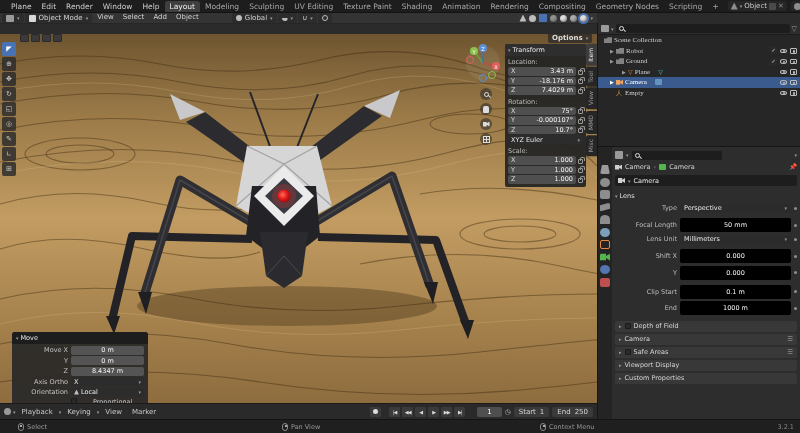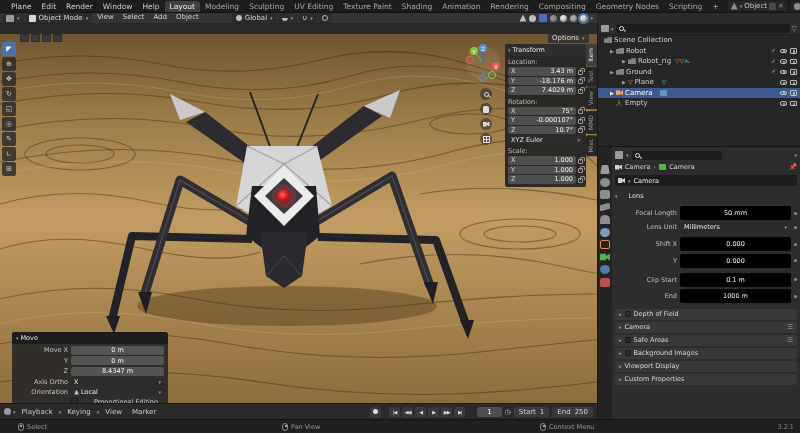--- a/index.html
+++ b/index.html
@@ -26,21 +26,21 @@
 
   
   #vheader { left:0; top:23px; width:597px; height:11px; background:#343434; display:flex; gap:1px; border-bottom:1px solid #262626; font-size:7px; color:#d4d4d4; z-index:5; }
   .vh-btn { padding:0 4px; white-space:nowrap; }
   .drop { background:#2c2c2c; border-radius:2px; padding:1px 4px; display:flex; gap:3px; align-items:center; }
   .caret { font-size:5px; color:#9a9a9a; }
   .shade-ball { width:7px; height:7px; border-radius:50%; background:radial-gradient(circle at 35% 30%, #ddd 0 30%, #777 90%); }
   .shade-ball.sel { box-shadow:0 0 0 2px #4772b3; }
   #tool-subrow { left:20px; top:34px; display:flex; gap:2px; z-index:5; }
   .sub-ic { width:9px; height:8px; background:#3a3a3a; border-radius:1px; border:1px solid #2a2a2a; }
-  #options-btn { left:548px; top:33px; z-index:5; background:rgba(40,40,40,.75); border-radius:2px; padding:1px 4px; font-size:7px; color:#ddd; display:flex; gap:3px; align-items:center;}
+  #options-btn { left:548px; top:33px; z-index:5; background:rgba(40,40,40,.75); border-radius:2px; padding:1px 4px; font-size:7px; color:#ddd; display:flex; gap:3px; align-items:center;font-weight:bold;}
 
   
   #viewport { left:0; top:34px; width:597px; height:369px; background:#7c6036; overflow:hidden; }
   
   #toolbar { left:2px; top:42px; width:14px; display:flex; flex-direction:column; gap:1px; z-index:6; }
   .tb-btn { width:14px; height:14px; background:rgba(45,45,45,.85); border-radius:2px; display:flex; align-items:center; justify-content:center; font-size:7px; color:#cfcfcf; }
   .tb-btn.active { background:#4772b3; color:#fff; }
   
   #gizmo { left:462px; top:42px; width:42px; height:42px; z-index:6; }
   .nav-col { left:480px; top:88px; display:flex; flex-direction:column; gap:3px; z-index:6; }
@@ -61,33 +61,33 @@
   .trow .fld .val { margin-left:auto; }
   .lock { width:5px; height:5px; border:1px solid #9a9a9a; border-radius:1px; position:relative; margin-top:2px; }
   .lock::before { content:""; position:absolute; top:-3px; left:0.5px; width:3px; height:3px; border:1px solid #9a9a9a; border-bottom:none; border-radius:2px 2px 0 0; }
   .euler { margin:1px 3px; background:#2c2c2c; border-radius:2px; height:9px; display:flex; align-items:center; padding:0 3px; color:#e5e5e5; }
   .euler .caret { margin-left:auto; }
   #ntabs { left:586px; top:44px; width:11px; display:flex; flex-direction:column; gap:1px; z-index:6; }
   .ntab { writing-mode:vertical-rl; transform:rotate(180deg); background:#262626; color:#9a9a9a; font-size:6px; padding:4px 1px; border-radius:0 2px 2px 0; text-align:center; }
   .ntab.active { background:#3d3d3d; color:#f0f0f0; }
 
   
-  #mpanel { left:12px; top:332px; width:156px; background:rgba(40,40,40,.92); border-radius:3px; z-index:6; font-size:6.5px; }
+  #mpanel { left:12px; top:332px; width:136px; background:rgba(40,40,40,.92); border-radius:3px; z-index:6; font-size:6.5px; }
   #mpanel .phead { background:#1d1d1d; border-radius:3px 3px 0 0; padding:2px 4px; color:#e8e8e8; display:flex; gap:2px; align-items:center; }
   .mrow { display:flex; align-items:center; gap:3px; padding:0 4px; margin-top:1.5px; }
   .mrow .lab { width:52px; text-align:right; color:#c3c3c3; }
   .mrow .fld { flex:1; background:#545454; border-radius:2px; height:9px; display:flex; align-items:center; justify-content:center; color:#f4f4f4; }
   .mrow .dropfld { flex:1; background:#2c2c2c; border-radius:2px; height:9px; display:flex; align-items:center; padding:0 3px; color:#e8e8e8; gap:2px; }
   .checkbox { width:7px; height:7px; background:#2a2a2a; border:1px solid #1a1a1a; border-radius:1px; }
 
   
   #outliner { left:597px; top:23px; width:203px; height:123px; background:#262626; border-left:1px solid #161616; }
   #outliner-header { height:12px; background:#2d2d2d; display:flex; align-items:center; gap:2px; padding:0 3px; border-bottom:1px solid #1c1c1c; }
   .search-fld { flex:1; background:#1d1d1d; border-radius:2px; height:9px; display:flex; align-items:center; gap:2px; padding:0 3px; color:#888; }
-  .orow { display:flex; align-items:center; height:10.5px; padding-right:3px; font-size:7px; color:#cfcfcf; }
+  .orow { display:flex; align-items:center; height:10.5px; padding-right:3px; font-size:7px; color:#cfcfcf;font-family:Liberation Serif, serif; }
   .orow.sel { background:#3b5b8f; color:#fff; }
   .tri { width:8px; text-align:center; color:#9a9a9a; font-size:5px; }
   .oicon { width:8px; height:7px; margin-right:2px; display:inline-block; }
   .i-col { background:#9a9a9a; clip-path:polygon(0 20%,35% 20%,45% 0,100% 0,100% 100%,0 100%); opacity:.8; width:8px; height:6px; }
   .dtri { font-size:6px; line-height:6px; }
   .ospacer { flex:1; }
   .t-check { width:7px; height:7px; background:#2a2a2a; border-radius:1px; font-size:5px; color:#ddd; text-align:center; line-height:7px; margin-left:2px; }
   .i-eye { width:7px; height:4.5px; border:1px solid #bdbdbd; border-radius:50%; position:relative; margin-left:3px; }
   .i-eye::after { content:""; position:absolute; left:2px; top:0.8px; width:2px; height:2px; border-radius:50%; background:#bdbdbd; }
   .i-cam { width:7px; height:5.5px; border:1px solid #bdbdbd; border-radius:1px; position:relative; margin-left:3px; }
@@ -95,21 +95,21 @@
 
   
   #properties { left:597px; top:146px; width:203px; height:273px; background:#2d2d2d; border-left:1px solid #161616; border-top:1px solid #161616; display:flex; }
   #ptabs { width:14px; background:#242424; display:flex; flex-direction:column; align-items:center; gap:3.5px; padding-top:18px; }
   .ptab { width:10px; height:9px; border-radius:2px; }
   .ptab.active { background:#3f3f3f; outline:1px solid #4a4a4a; }
   #pbody { flex:1; padding:2px 3px; font-size:6.5px; }
   #prop-header { display:flex; align-items:center; gap:3px; height:12px; }
   #breadcrumb { display:flex; align-items:center; gap:3px; height:12px; color:#d4d4d4; }
   .dblock { display:flex; align-items:center; gap:3px; background:#1d1d1d; border-radius:2px; height:11px; padding:0 3px; margin:2px 0 4px; color:#e8e8e8; }
-  .panel-head { display:flex; align-items:center; gap:11px; height:11px; color:#e2e2e2; }
+  .panel-head { display:flex; align-items:center; gap:2px; height:11px; color:#e2e2e2; }
   .prow { display:flex; align-items:center; gap:3px; margin-top:2.5px; }
   .prow .plab { width:62px; text-align:right; color:#bdbdbd; }
   .prow .pfld { flex:1; background:#000000; border-radius:2px; height:14px; display:flex; align-items:center; justify-content:center; color:#f4f4f4; }
   .prow .pdrop { flex:1; background:#2b2b2b; border-radius:2px; height:9.5px; display:flex; align-items:center; padding:0 4px; color:#eaeaea; }
   .prow .pdrop .caret { margin-left:auto; }
   .anim-dot { width:3px; height:3px; border-radius:50%; background:#8f8f8f; }
   .cpanel { background:#383838; border-radius:2px; height:10.5px; display:flex; align-items:center; gap:3px; padding:0 4px; margin-top:2.5px; color:#d6d6d6; }
 
   
   #timeline { left:0; top:403px; width:597px; height:16px; background:#2a2a2a; border-top:1px solid #1a1a1a; display:flex; align-items:center; gap:2px; padding:0 4px; font-size:7px; z-index:7; }
@@ -490,32 +490,20 @@
     </div>
     <div class="orow" style="padding-left:10px">
       <span class="tri">▶</span>
       <span class="oicon i-col"></span>
       <span>Robot</span>
       <span class="ospacer"></span>
       <span class="t-check">✓</span>
         <span class="i-eye"></span>
         <span class="i-cam"></span>
     </div>
-    <div class="orow" style="padding-left:22px">
-      <span class="tri">▶</span>
-      <span class="oicon i-col"></span>
-      <span>Robot_rig</span>
-      <span class="dtri" style="color:#e8883a;margin-left:4px">▽</span>
-      <span class="dtri" style="color:#e8883a">▽</span>
-      <span class="dtri" style="color:#3fd0c9">⋋</span>
-      <span class="ospacer"></span>
-      <span class="t-check">✓</span>
-        <span class="i-eye"></span>
-        <span class="i-cam"></span>
-    </div>
     <div class="orow" style="padding-left:10px">
       <span class="tri">▶</span>
       <span class="oicon i-col"></span>
       <span>Ground</span>
       <span class="ospacer"></span>
       <span class="t-check">✓</span>
         <span class="i-eye"></span>
         <span class="i-cam"></span>
     </div>
     <div class="orow" style="padding-left:22px">
@@ -578,20 +566,28 @@
       <div class="dblock">
         <span class="cam-g" style="width:7px;height:5px;background:#cfcfcf"></span>
         <span class="caret">▾</span>
         <span>Camera</span>
         <span style="margin-left:auto" class="mini-ic"></span>
       </div>
       <div class="panel-head">
         <span class="caret">▾</span>
         <span>Lens</span>
       </div>
+      <div class="prow">
+          <span class="plab">Type</span>
+        <div class="pdrop">
+            <span>Perspective</span>
+            <span class="caret">▾</span>
+          </div>
+        <span class="anim-dot"></span>
+      </div>
       <div class="prow" style="margin-top:5px">
           <span class="plab">Focal Length</span>
         <div class="pfld">
             <span>50 mm</span>
           </div>
         <span class="anim-dot"></span>
       </div>
       <div class="prow">
           <span class="plab">Lens Unit</span>
         <div class="pdrop">
@@ -636,25 +632,20 @@
       <div class="cpanel">
         <span class="caret">▸</span>
         <span>Camera</span>
         <span style="margin-left:auto;color:#8a8a8a">☰</span>
       </div>
       <div class="cpanel">
         <span class="caret">▸</span>
         <span class="checkbox" style="width:6px;height:6px"></span>
         <span>Safe Areas</span>
         <span style="margin-left:auto;color:#8a8a8a">☰</span>
-      </div>
-      <div class="cpanel">
-        <span class="caret">▸</span>
-        <span class="checkbox" style="width:6px;height:6px"></span>
-        <span>Background Images</span>
       </div>
       <div class="cpanel">
         <span class="caret">▸</span>
         <span>Viewport Display</span>
       </div>
       <div class="cpanel">
         <span class="caret">▸</span>
         <span>Custom Properties</span>
       </div>
     </div>

